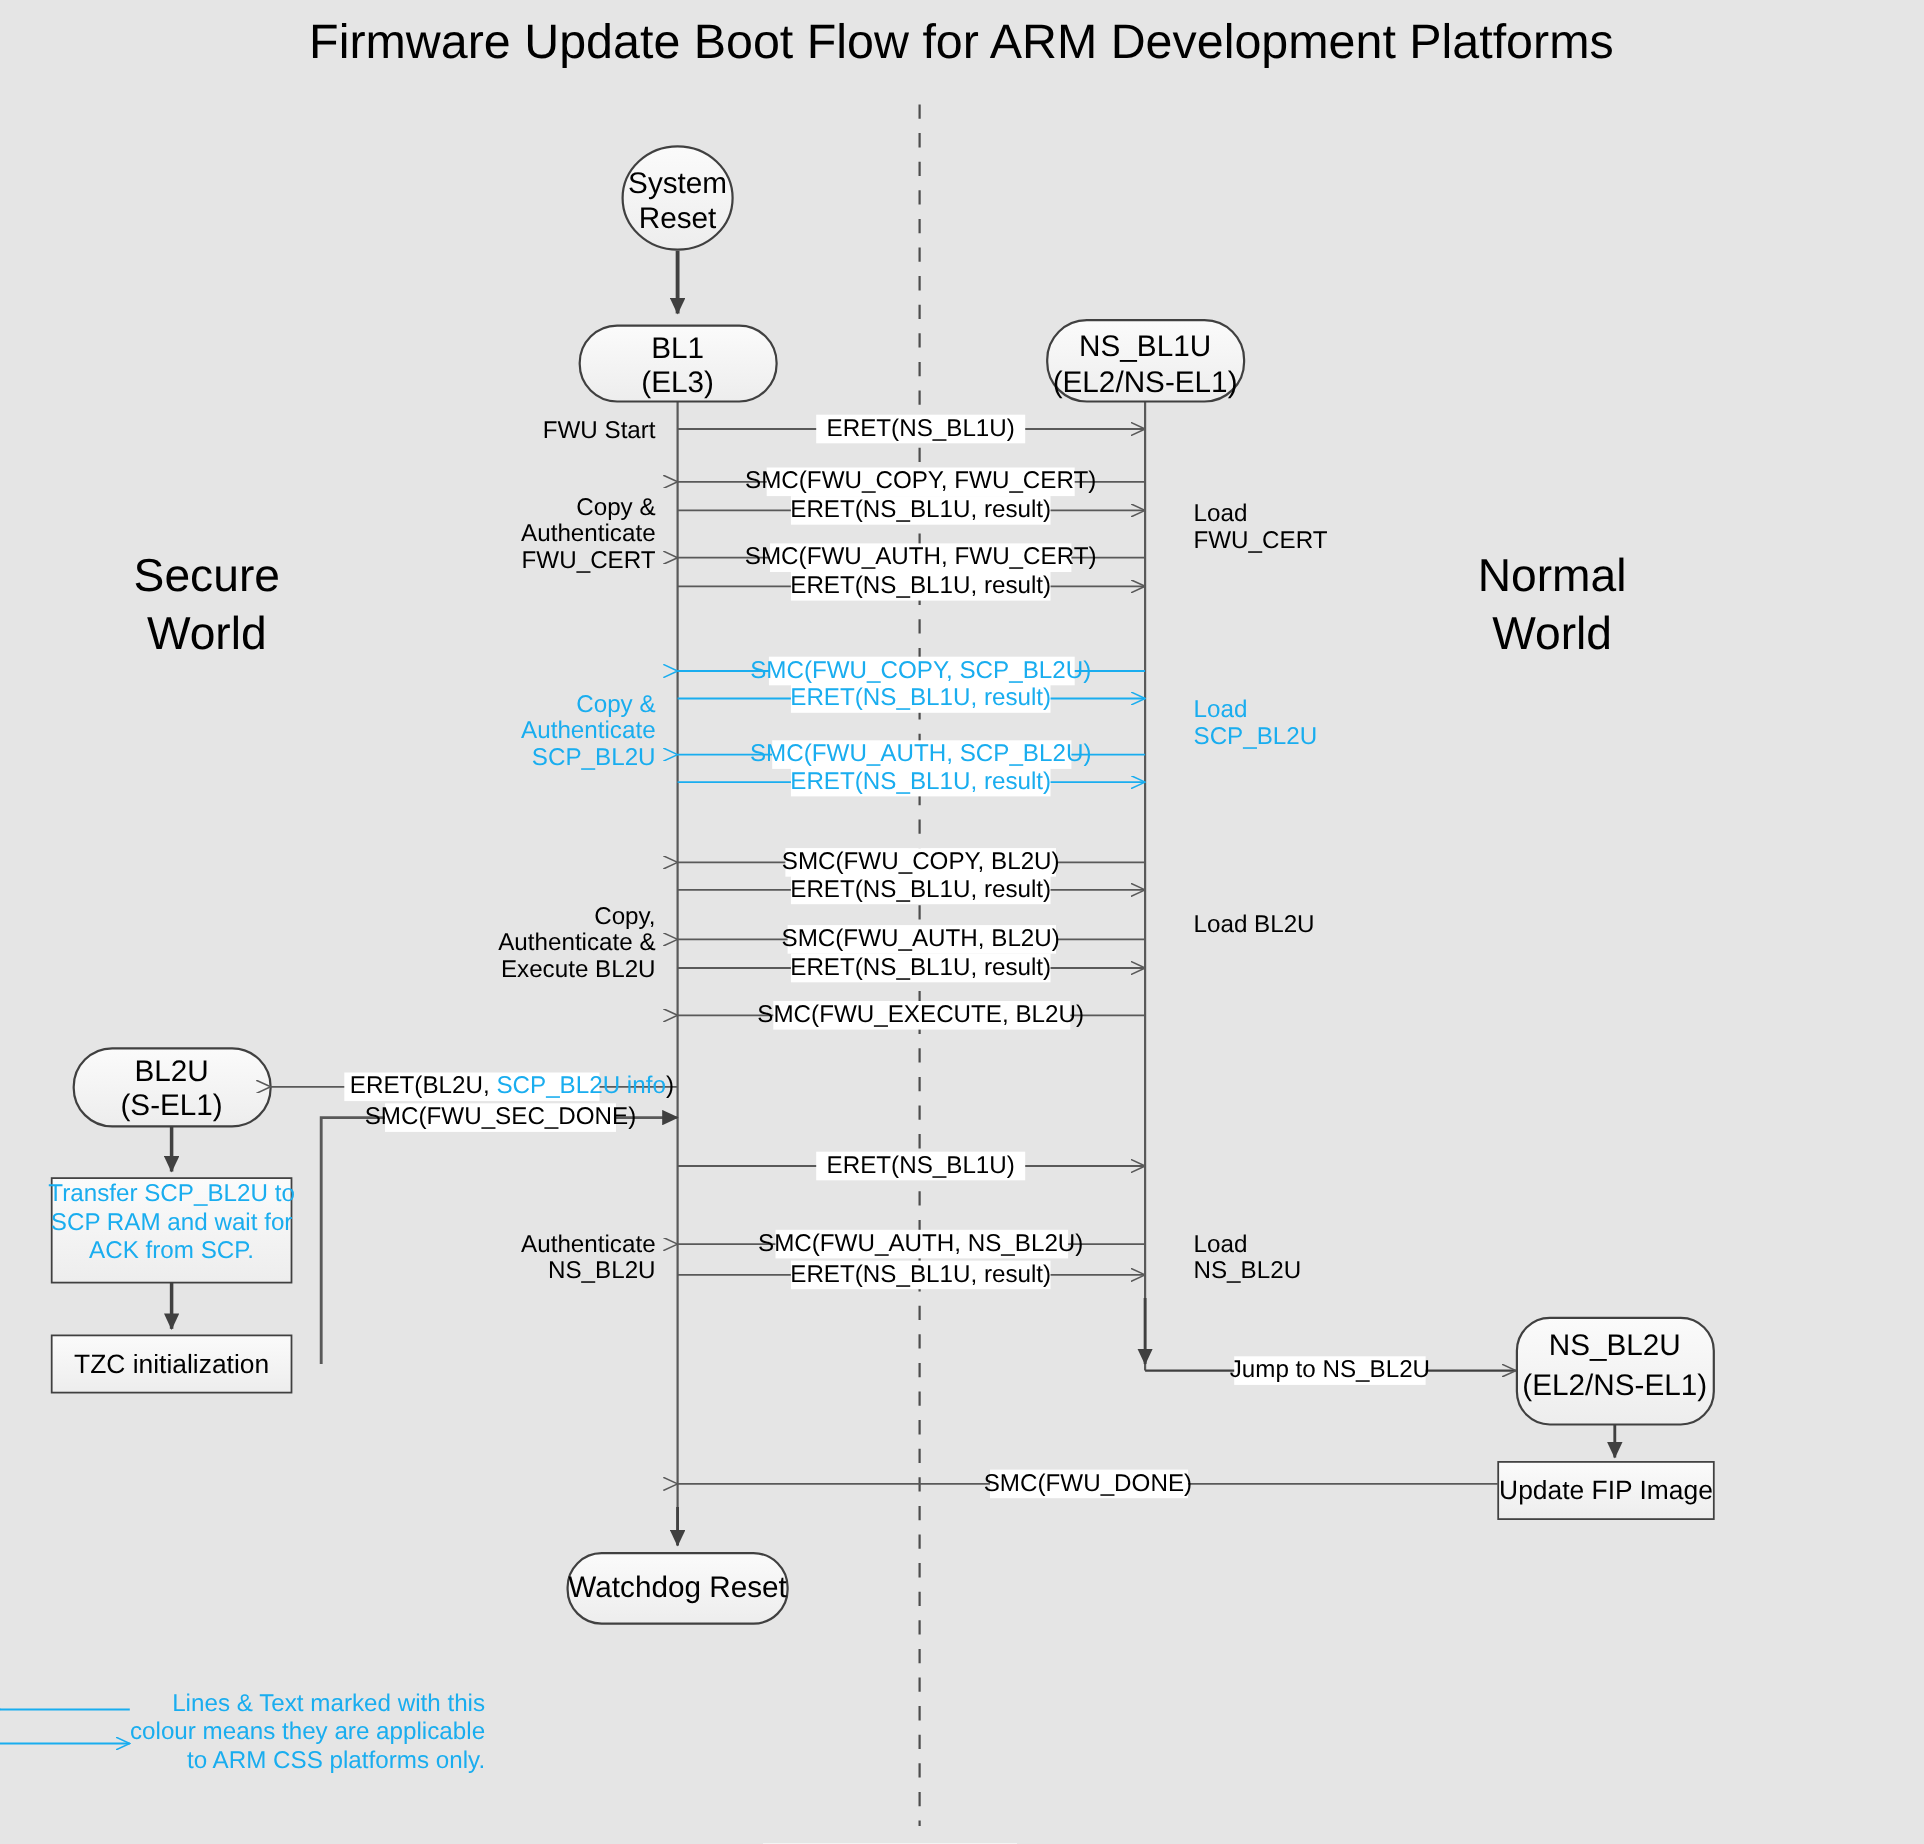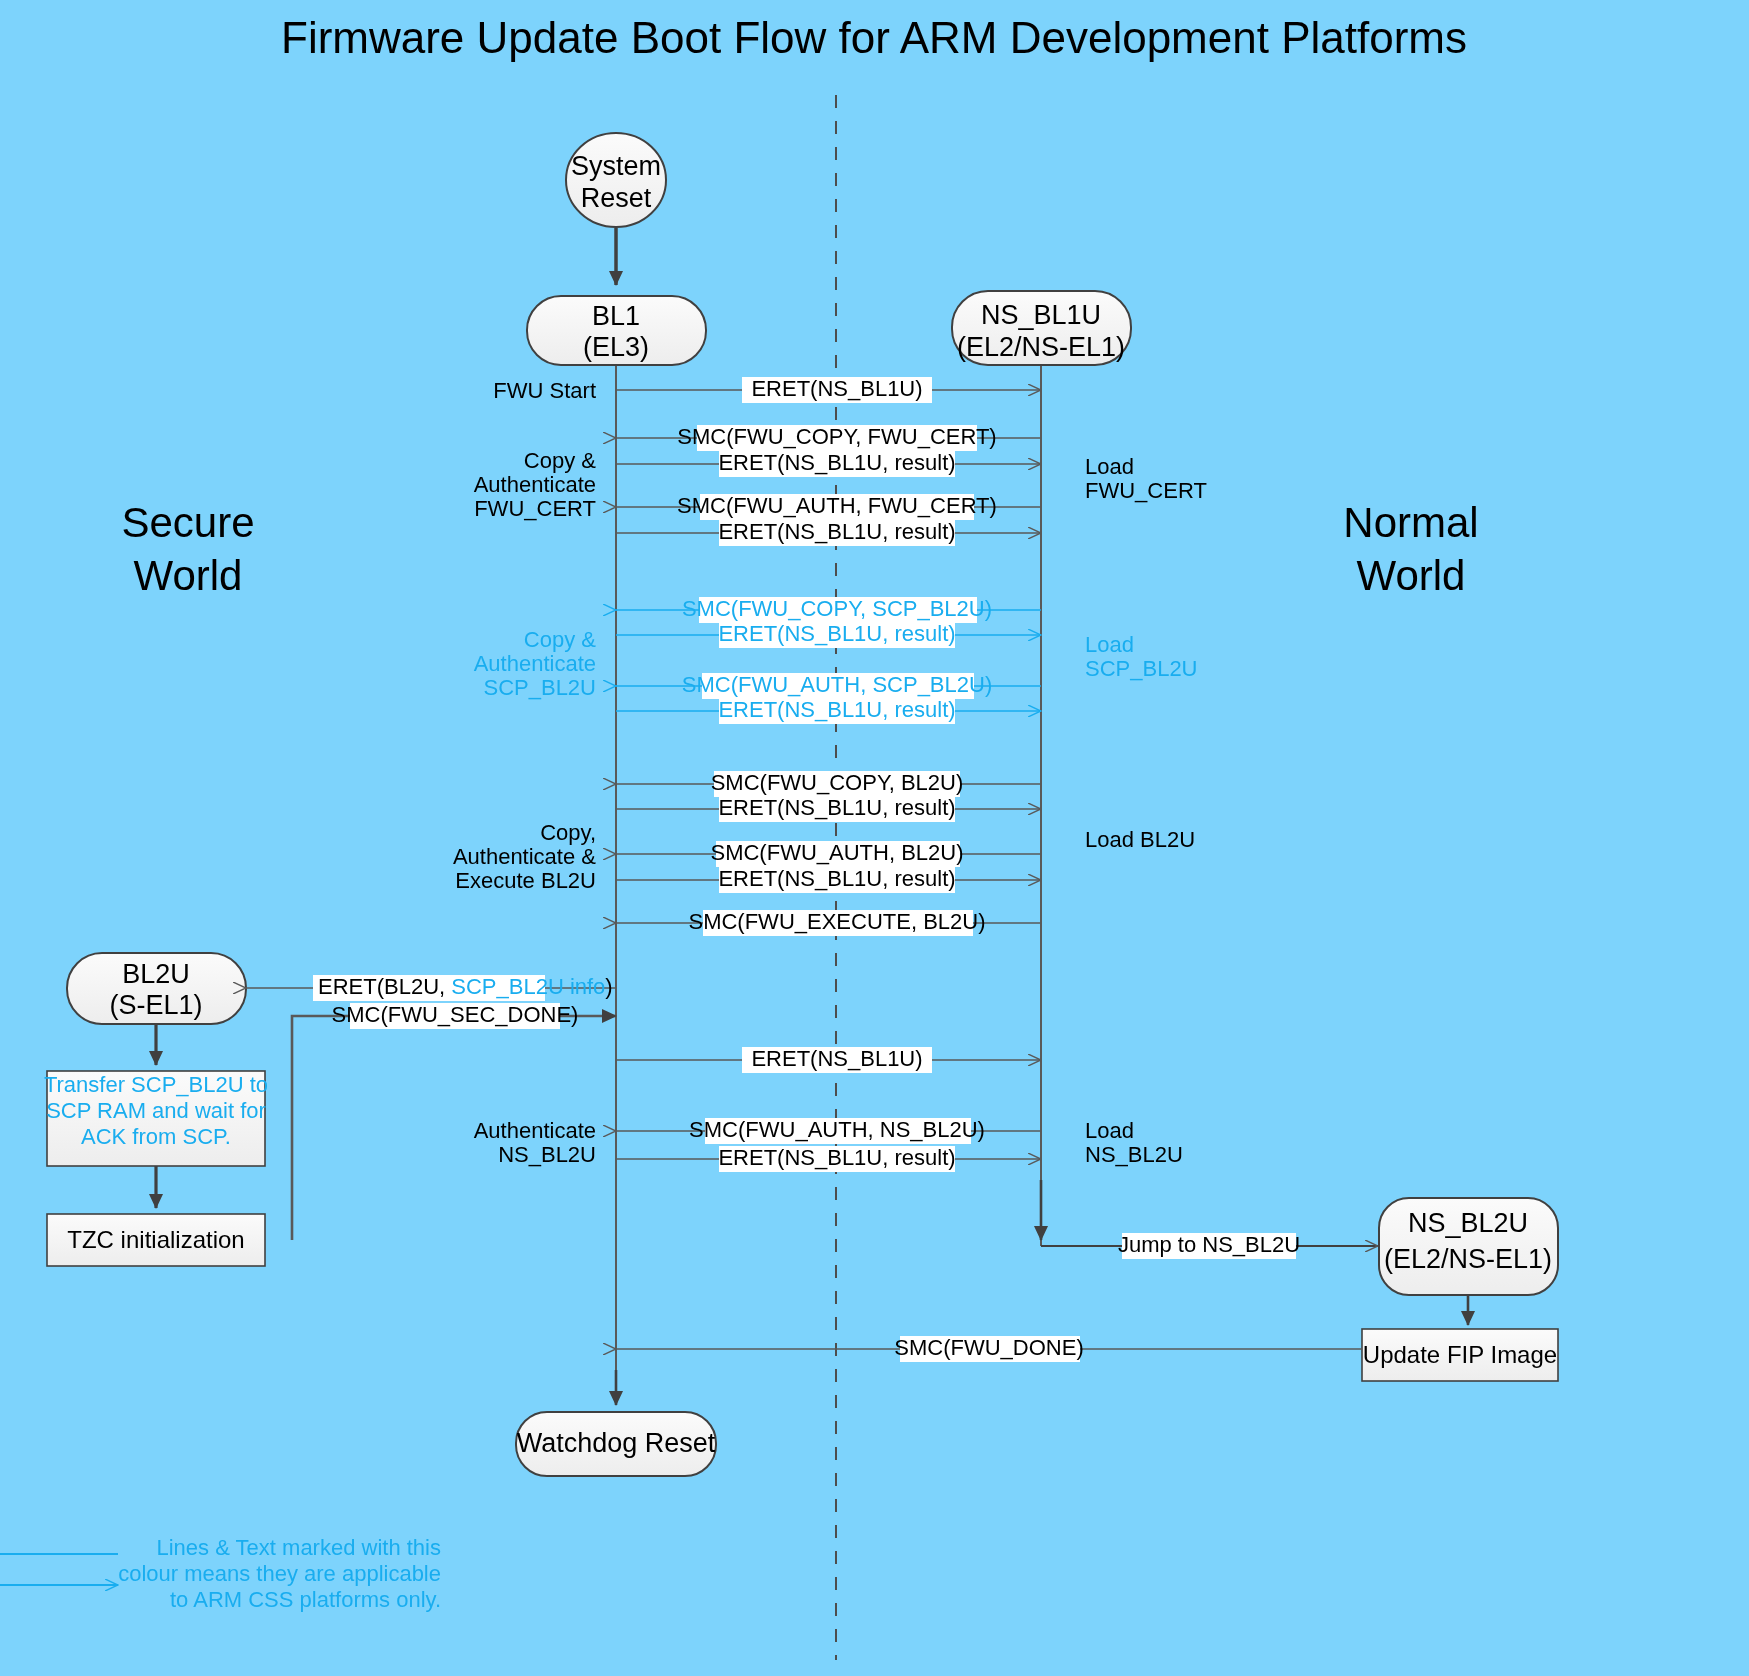--- a/index.html
+++ b/index.html
@@ -1,17 +1,17 @@
 <!DOCTYPE html>
 <html><head>
 <meta charset="utf-8">
 <style>
   html,body{margin:0;padding:0;background:#ffffff;}
   body{width:1749px;height:1676px;font-family:"Liberation Sans",sans-serif;}
-  #stage{position:relative;width:1749px;height:1676px;overflow:hidden;background:#7dd3fc;}
+  #stage{position:relative;width:1749px;height:1676px;overflow:hidden;background:#e5e5e5;}
   svg{position:absolute;left:0;top:0;}
   text{font-family:"Liberation Sans",sans-serif;}
   .ttl{font-size:44px;fill:#000;}
   .world{font-size:42px;fill:#000;}
   .nodelbl{font-size:27px;fill:#000;}
   .msg{font-size:22px;fill:#000;}
   .msgc{font-size:22px;fill:#19ADEF;}
   .side{font-size:22px;fill:#000;}
   .sidec{font-size:22px;fill:#19ADEF;}
   .boxc{font-size:22px;fill:#19ADEF;}

